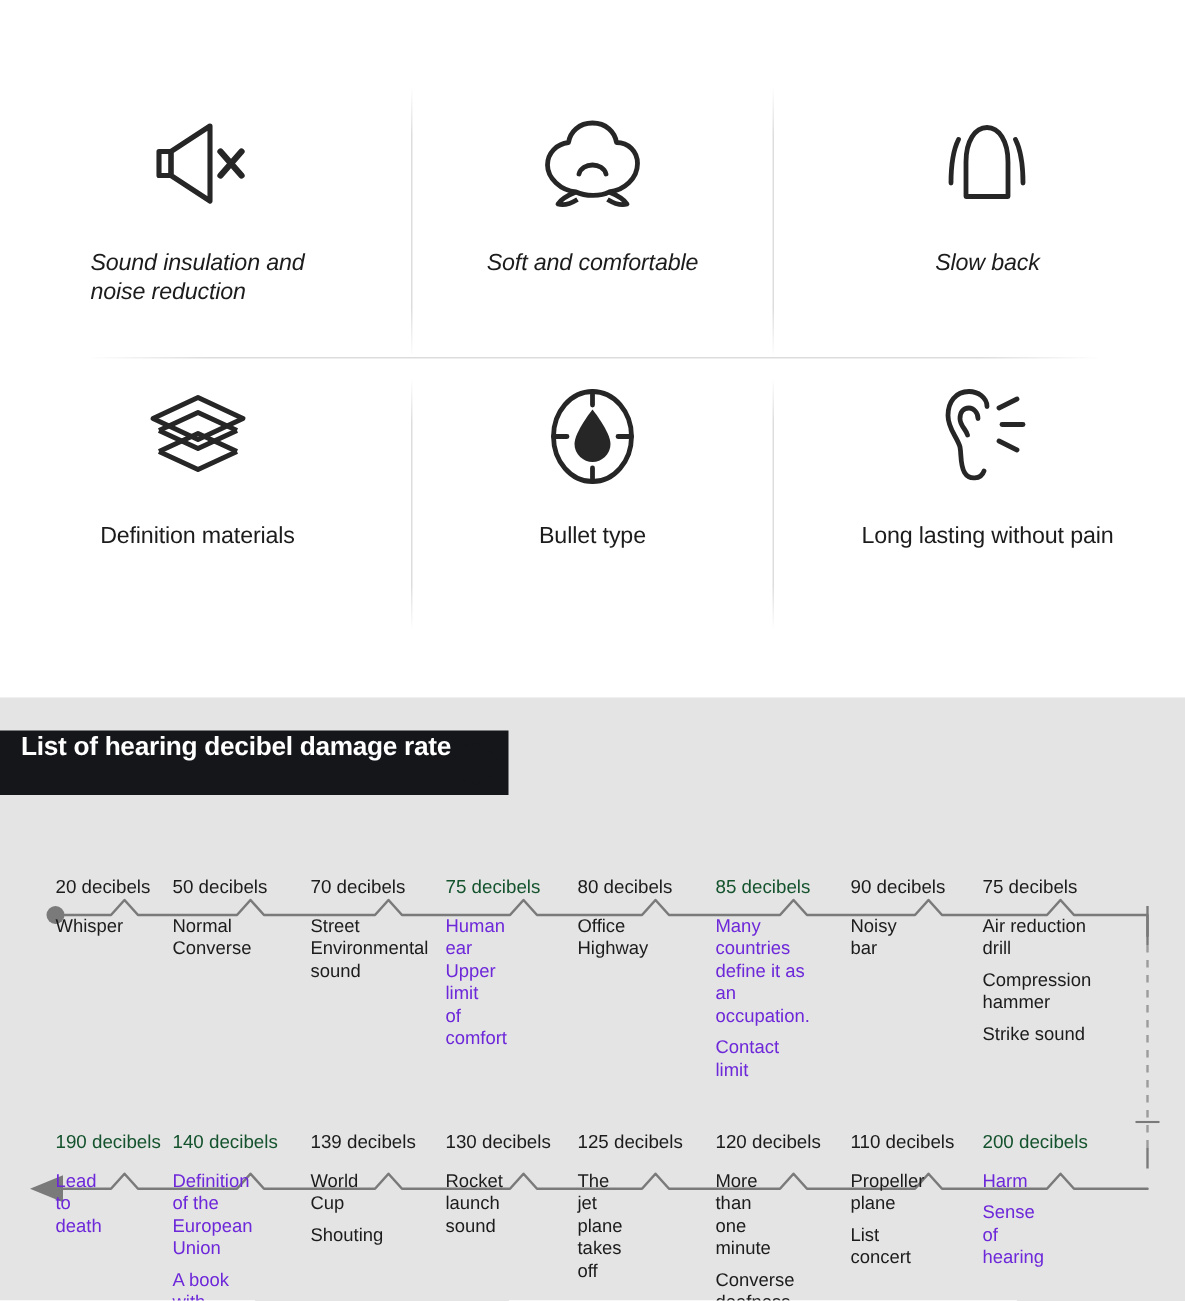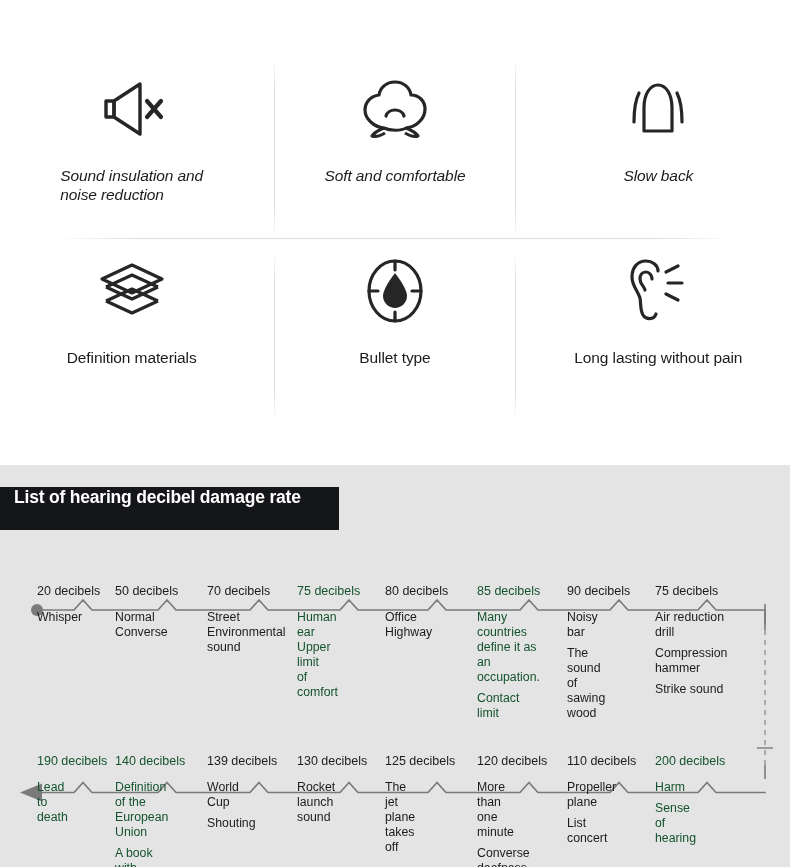--- a/index.html
+++ b/index.html
@@ -157,21 +157,21 @@
     flex-direction: column;
   }
   .tl-item {
     font-size: 12.3px;
     line-height: 1.22;
     color: #1c1c1c;
     white-space: pre-line;
     margin-bottom: 6px;
   }
   .tl-item:last-child { margin-bottom: 0; }
-  .hl { color: #14532d; }
+  .hl { color: #6d28d9; }
   .tl-db.hl { color: #14532d; }
 
   #right-connector {
     position: absolute;
     left: 0; top: 0;
     width: 790px; height: 402px;
     pointer-events: none;
   }
 </style>
 </head>
@@ -334,22 +334,20 @@
             <div class="tl-item hl">Many countries
 define it as an
 occupation.</div>
             <div class="tl-item hl">Contact limit</div>
           </div>
         </div>
         <div class="tl-stop" style="left: 567px;">
           <div class="tl-db">90 decibels</div>
           <div class="tl-items">
             <div class="tl-item">Noisy bar</div>
-            <div class="tl-item">The sound of
-sawing wood</div>
           </div>
         </div>
         <div class="tl-stop" style="left: 655px;">
           <div class="tl-db">75 decibels</div>
           <div class="tl-items">
             <div class="tl-item">Air reduction drill</div>
             <div class="tl-item">Compression
 hammer</div>
             <div class="tl-item">Strike sound</div>
           </div>

